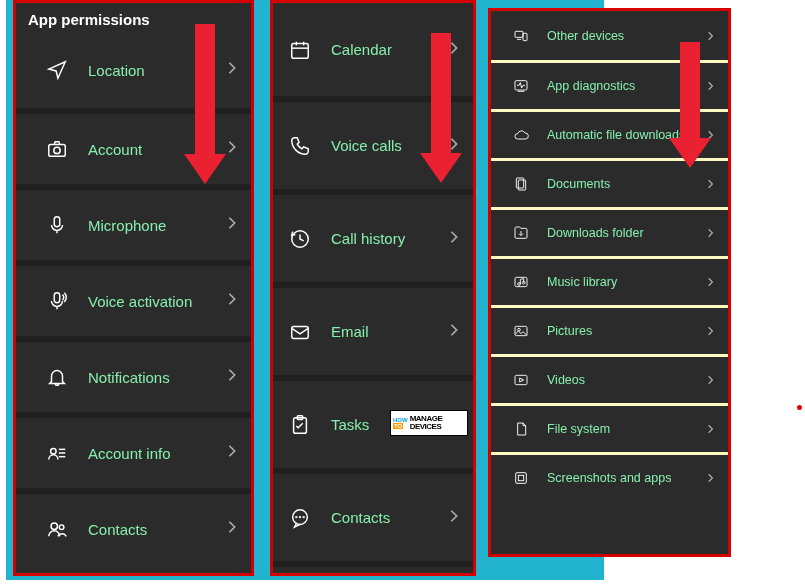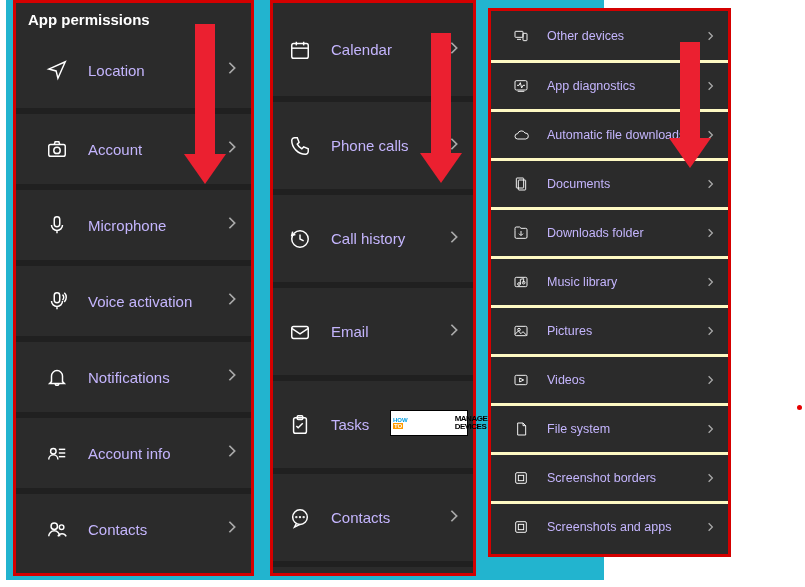--- a/index.html
+++ b/index.html
@@ -62,21 +62,21 @@
       align-items: center;
       flex: 0 0 auto;
     }
     .panel-1 .icon { margin-left: 28px; }
     .panel-2 .icon { margin-left: 14px; }
     .panel-3 .icon { margin-left: 20px; width:20px; }
     .icon svg { width: 22px; height: 22px; stroke: #fff; fill: none; stroke-width: 1.6; }
     .panel-3 .icon svg { width: 16px; height: 16px; stroke-width:1.4; }
 
     .label {
-      color:#c4b5fd;
+      color:#86efac;
       margin-left: 18px;
       font-size: 15px;
     }
     .panel-3 .label { margin-left: 16px; font-size: 12.5px; }
 
     .chev {
       position:absolute;
       right: 14px;
       top: 50%;
       transform: translateY(-50%);
@@ -113,21 +113,20 @@
     .watermark {
       position:absolute;
       left: 384px; top: 410px;
       width: 78px; height: 26px;
       background:#fff;
       border:1px solid #000;
       display:flex;
       align-items:center;
       padding:1px 2px;
       font-family: Arial, sans-serif;
-      gap: 45px;
     }
     .watermark .howto { font-size:6px; color:#009de0; font-weight:bold; line-height:6px; }
     .watermark .howto .to { background:#ff9c00; color:#fff; padding:0 1px; }
     .watermark .md { font-size:8px; font-weight:900; letter-spacing:-0.5px; line-height:8px; margin-left:2px; }
 
     .reddot {
       position:absolute;
       left: 797px; top: 405px;
       width:5px; height:5px;
       background:#e60000;
@@ -234,21 +233,21 @@
           <span class="chev"><svg viewBox="0 0 10 16">
               <path d="M2 2 L8 8 L2 14"></path>
             </svg></span>
         </div>
         <div class="item">
           <span class="icon">
             <svg viewBox="0 0 24 24">
               <use href="#i-phone"></use>
             </svg>
           </span>
-          <span class="label">Phone calls</span>
+          <span class="label">Voice calls</span>
           <span class="chev"><svg viewBox="0 0 10 16">
               <path d="M2 2 L8 8 L2 14"></path>
             </svg></span>
         </div>
         <div class="item">
           <span class="icon">
             <svg viewBox="0 0 24 24">
               <use href="#i-call-history"></use>
             </svg>
           </span>
@@ -384,31 +383,20 @@
               <path d="M2 2 L8 8 L2 14"></path>
             </svg></span>
         </div>
         <div class="item">
           <span class="icon">
             <svg viewBox="0 0 24 24">
               <use href="#i-file-system"></use>
             </svg>
           </span>
           <span class="label">File system</span>
-          <span class="chev"><svg viewBox="0 0 10 16">
-              <path d="M2 2 L8 8 L2 14"></path>
-            </svg></span>
-        </div>
-        <div class="item">
-          <span class="icon">
-            <svg viewBox="0 0 24 24">
-              <use href="#i-screenshot"></use>
-            </svg>
-          </span>
-          <span class="label">Screenshot borders</span>
           <span class="chev"><svg viewBox="0 0 10 16">
               <path d="M2 2 L8 8 L2 14"></path>
             </svg></span>
         </div>
         <div class="item">
           <span class="icon">
             <svg viewBox="0 0 24 24">
               <use href="#i-screenshot"></use>
             </svg>
           </span>

